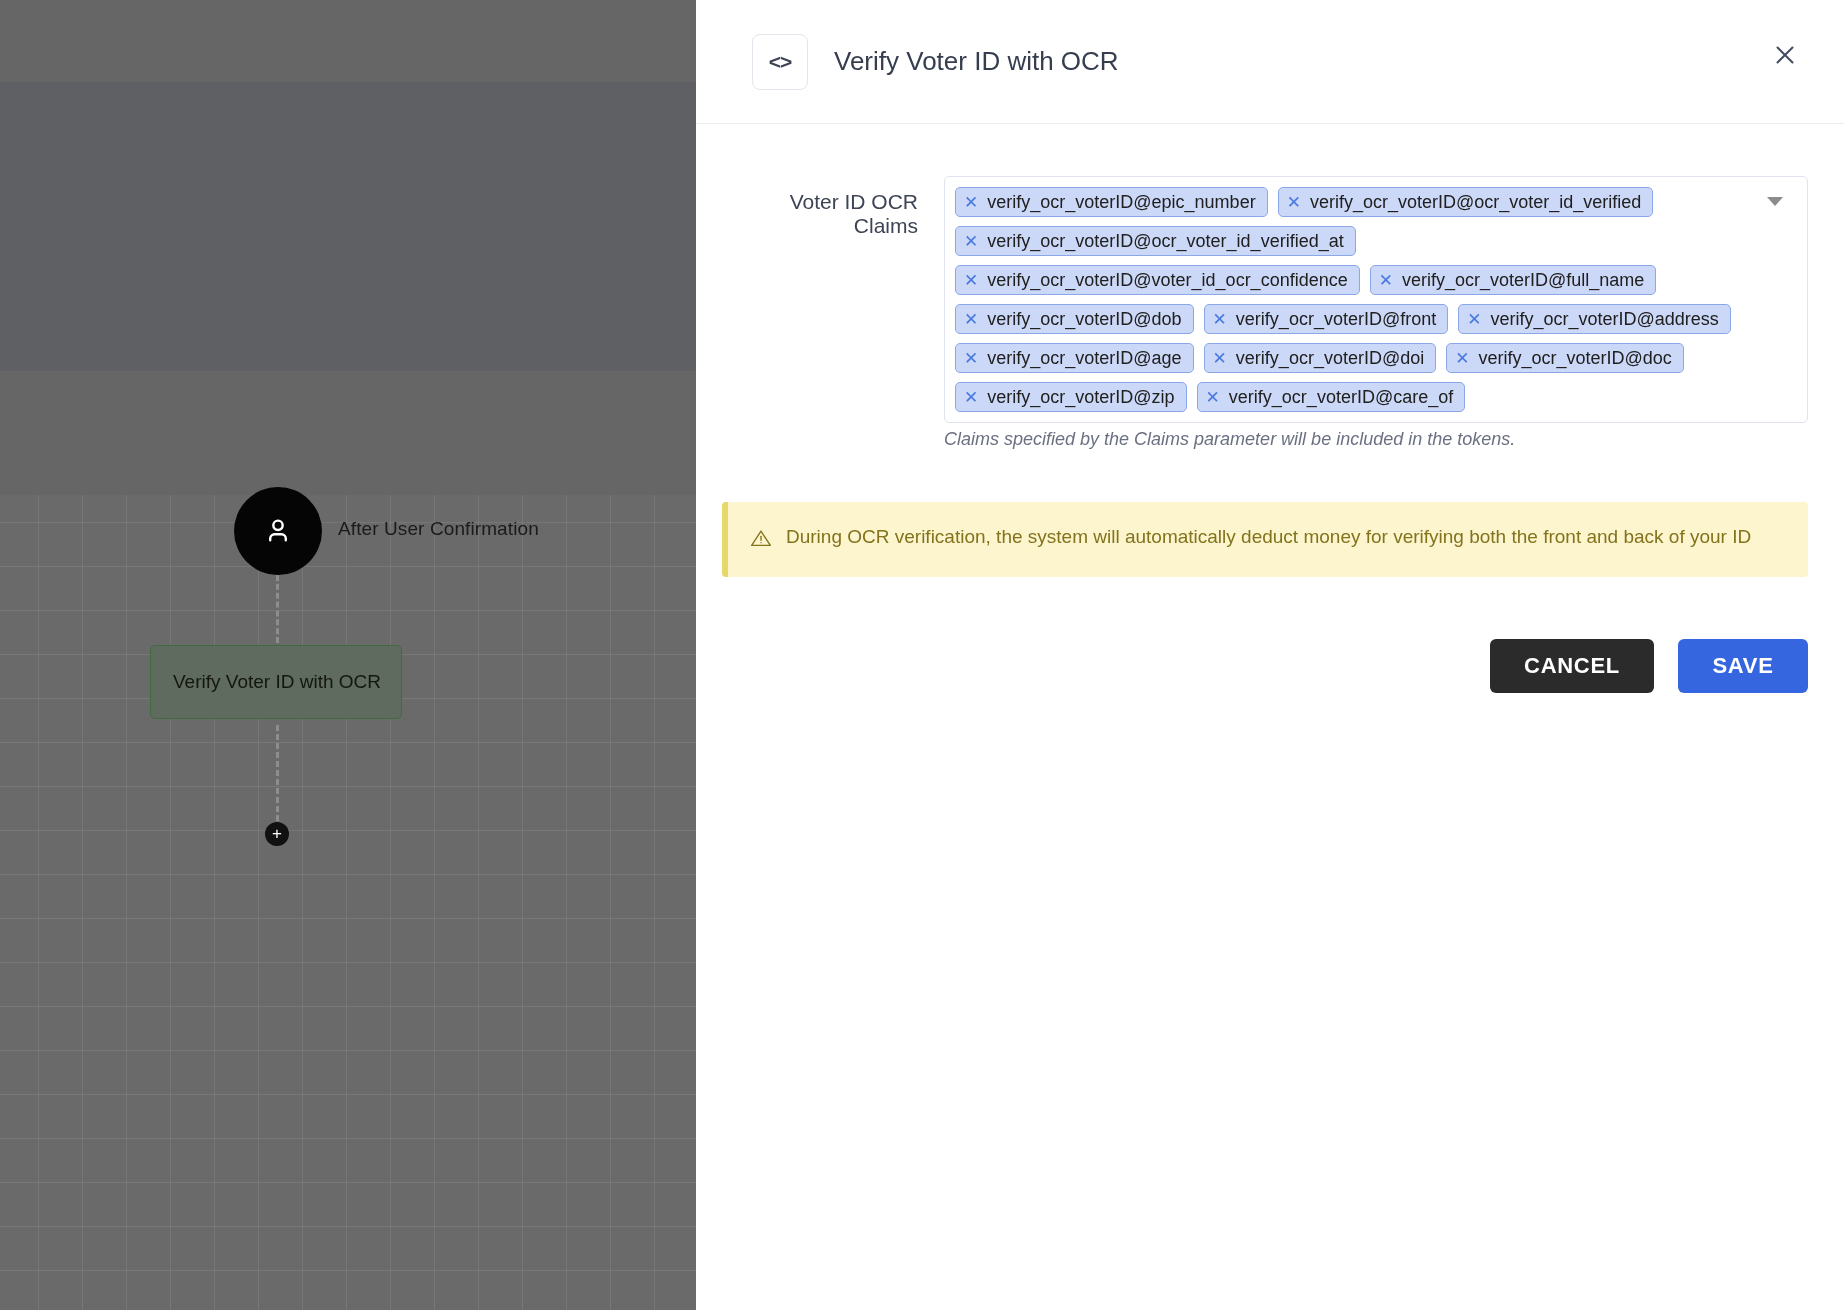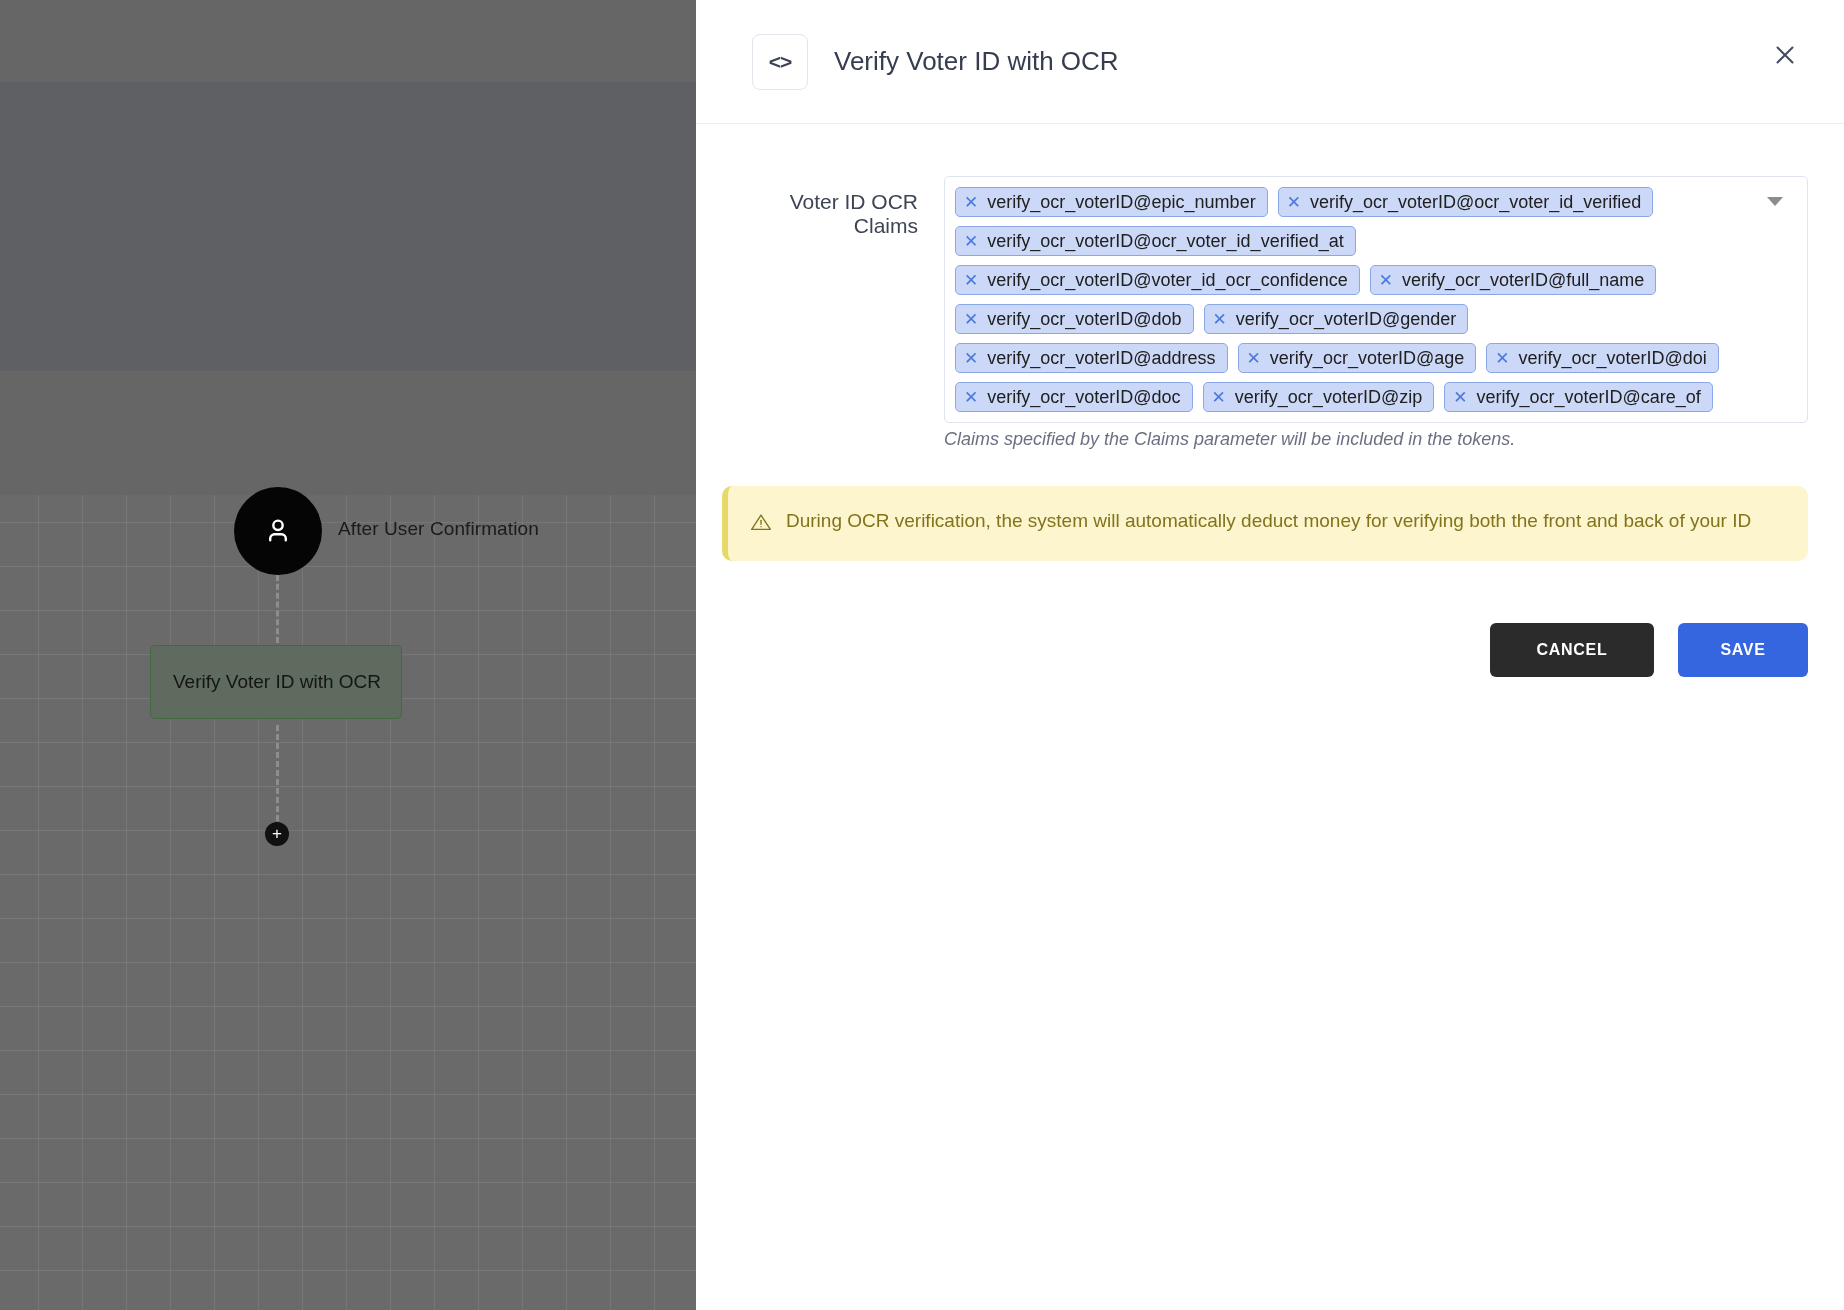--- a/index.html
+++ b/index.html
@@ -246,24 +246,24 @@
   .helper {
     margin-top: 6px;
     text-align: left;
     font-size: 18px;
     color: #6a7081;
     font-style: italic;
   }
 
   
   .alert {
-    margin: 36px 36px 0 26px;
+    margin: 52px 36px 0 26px;
     background: #fcf5cd;
     border-left: 6px solid #e8d86a;
-    border-radius: 10px;
+    border-radius: 4px;
     display: flex;
     align-items: flex-start;
     padding: 22px 26px 24px 22px;
     box-sizing: border-box;
   }
   .alert-icon {
     flex: 0 0 auto;
     margin-right: 14px;
     margin-top: 3px;
   }
@@ -277,21 +277,21 @@
   .footer {
     display: flex;
     justify-content: flex-end;
     gap: 24px;
     padding: 62px 36px 0 0;
   }
   .btn {
     border: none;
     border-radius: 6px;
     height: 54px;
-    font-size: 16px;
+    font-size: 22px;
     font-weight: bold;
     letter-spacing: .7px;
     cursor: pointer;
     font-family: "Liberation Sans", sans-serif;
     color: #ffffff;
   }
   .btn-cancel { background: #2b2b2b; width: 164px; }
   .btn-save   { background: #3566e0; width: 130px; }
 </style>
 </head>
@@ -368,21 +368,21 @@
             <span class="chip">
               <span class="chip-x">✕</span>
               <span>verify_ocr_voterID@full_name</span>
             </span>
             <span class="chip">
               <span class="chip-x">✕</span>
               <span>verify_ocr_voterID@dob</span>
             </span>
             <span class="chip">
               <span class="chip-x">✕</span>
-              <span>verify_ocr_voterID@gender</span>
+              <span>verify_ocr_voterID@front</span>
             </span>
             <span class="chip">
               <span class="chip-x">✕</span>
               <span>verify_ocr_voterID@address</span>
             </span>
             <span class="chip">
               <span class="chip-x">✕</span>
               <span>verify_ocr_voterID@age</span>
             </span>
             <span class="chip">

